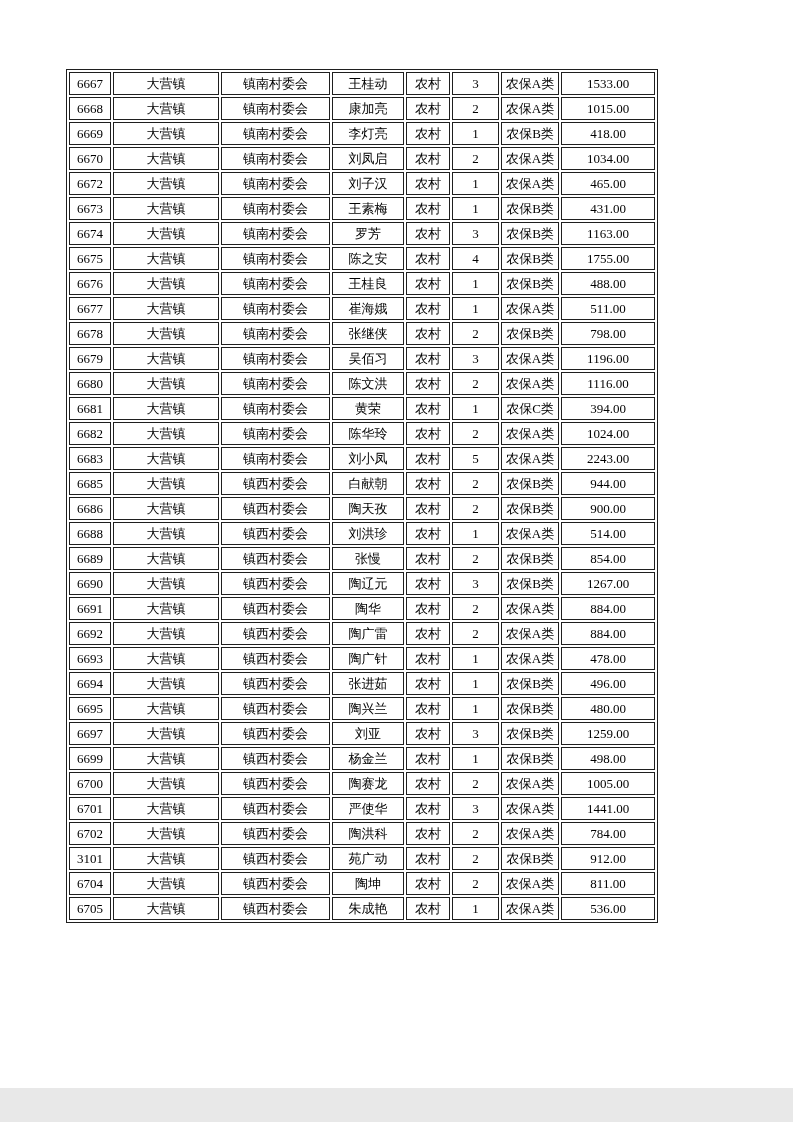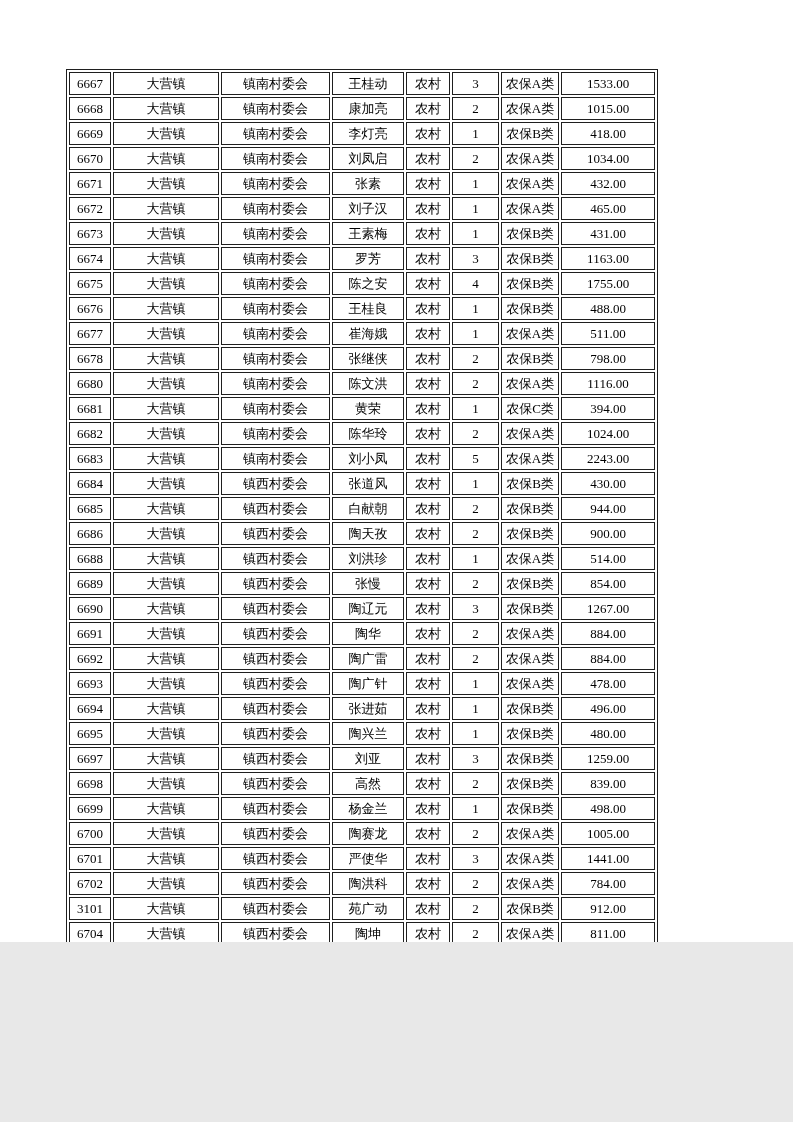--- a/index.html
+++ b/index.html
@@ -1,19 +1,19 @@
 <!DOCTYPE html>
 <html><head>
 <meta charset="utf-8">
 <style>
   html, body { margin: 0; padding: 0; background: #e8e8e8; }
   .page {
     position: relative;
     width: 793px;
-    height: 942px;
+    height: 1088px;
     margin: 0 auto;
     background: #ffffff;
     font-family: "Liberation Serif", "DejaVu Serif", serif;
     overflow: hidden;
   }
   table.roster {
     position: absolute;
     left: 66px;
     top: 69px;
     border-collapse: separate;
@@ -94,30 +94,20 @@
           <td>6670</td>
           <td>大营镇</td>
           <td>镇南村委会</td>
           <td>刘凤启</td>
           <td>农村</td>
           <td>2</td>
           <td>农保A类</td>
           <td>1034.00</td>
         </tr>
         <tr>
-          <td>6671</td>
-          <td>大营镇</td>
-          <td>镇南村委会</td>
-          <td>张素</td>
-          <td>农村</td>
-          <td>1</td>
-          <td>农保A类</td>
-          <td>432.00</td>
-        </tr>
-        <tr>
           <td>6672</td>
           <td>大营镇</td>
           <td>镇南村委会</td>
           <td>刘子汉</td>
           <td>农村</td>
           <td>1</td>
           <td>农保A类</td>
           <td>465.00</td>
         </tr>
         <tr>
@@ -172,20 +162,30 @@
         </tr>
         <tr>
           <td>6678</td>
           <td>大营镇</td>
           <td>镇南村委会</td>
           <td>张继侠</td>
           <td>农村</td>
           <td>2</td>
           <td>农保B类</td>
           <td>798.00</td>
+        </tr>
+        <tr>
+          <td>6679</td>
+          <td>大营镇</td>
+          <td>镇南村委会</td>
+          <td>吴佰习</td>
+          <td>农村</td>
+          <td>3</td>
+          <td>农保A类</td>
+          <td>1196.00</td>
         </tr>
         <tr>
           <td>6680</td>
           <td>大营镇</td>
           <td>镇南村委会</td>
           <td>陈文洪</td>
           <td>农村</td>
           <td>2</td>
           <td>农保A类</td>
           <td>1116.00</td>
@@ -214,30 +214,20 @@
           <td>6683</td>
           <td>大营镇</td>
           <td>镇南村委会</td>
           <td>刘小凤</td>
           <td>农村</td>
           <td>5</td>
           <td>农保A类</td>
           <td>2243.00</td>
         </tr>
         <tr>
-          <td>6684</td>
-          <td>大营镇</td>
-          <td>镇西村委会</td>
-          <td>张道风</td>
-          <td>农村</td>
-          <td>1</td>
-          <td>农保B类</td>
-          <td>430.00</td>
-        </tr>
-        <tr>
           <td>6685</td>
           <td>大营镇</td>
           <td>镇西村委会</td>
           <td>白献朝</td>
           <td>农村</td>
           <td>2</td>
           <td>农保B类</td>
           <td>944.00</td>
         </tr>
         <tr>
@@ -332,30 +322,20 @@
         </tr>
         <tr>
           <td>6697</td>
           <td>大营镇</td>
           <td>镇西村委会</td>
           <td>刘亚</td>
           <td>农村</td>
           <td>3</td>
           <td>农保B类</td>
           <td>1259.00</td>
-        </tr>
-        <tr>
-          <td>6698</td>
-          <td>大营镇</td>
-          <td>镇西村委会</td>
-          <td>高然</td>
-          <td>农村</td>
-          <td>2</td>
-          <td>农保B类</td>
-          <td>839.00</td>
         </tr>
         <tr>
           <td>6699</td>
           <td>大营镇</td>
           <td>镇西村委会</td>
           <td>杨金兰</td>
           <td>农村</td>
           <td>1</td>
           <td>农保B类</td>
           <td>498.00</td>

